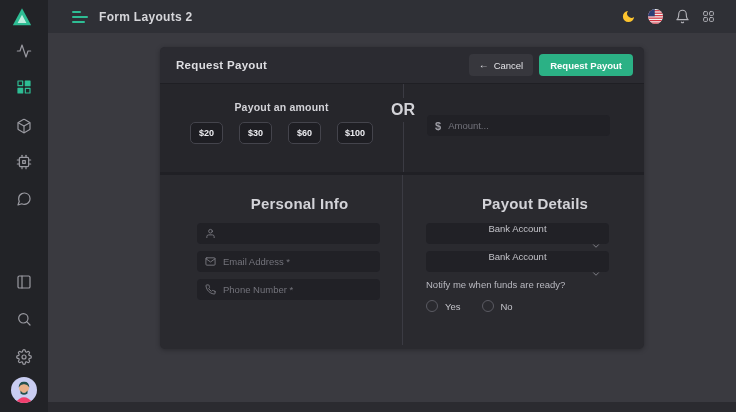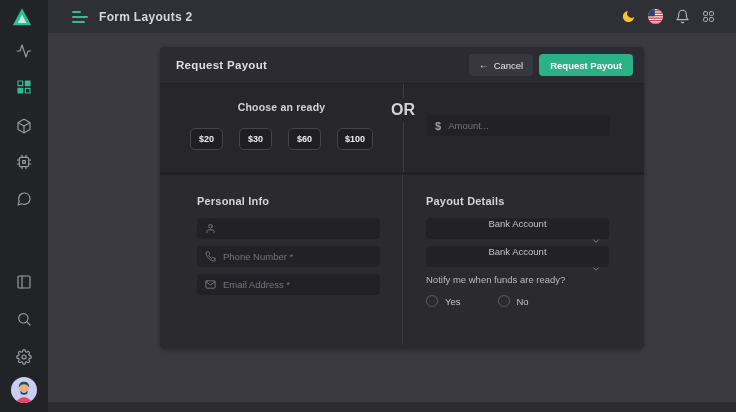--- a/index.html
+++ b/index.html
@@ -44,51 +44,51 @@
          font-size:9.5px; font-family:inherit; border:none; cursor:pointer; }
   .btn-cancel { background:#37373d; color:#e2e2e6; padding:0 10px; gap:5px; }
   .btn-cancel .arrow { font-size:10px; line-height:1; }
   .btn-submit { background:#2bb185; color:#fdfdfe; padding:0 11px; font-weight:700; }
 
   
   .amounts { position:relative; height:91px; background:#26262b; border-bottom:3px solid #202025; }
   .amounts-left  { position:absolute; left:0; top:0; width:243px; height:100%; text-align:center; padding-top:17px; }
   .amounts-right { position:absolute; left:244px; right:0; top:0; height:100%; text-align:center; padding-top:17px; }
   .sec-heading { font-size:10.5px; font-weight:700; color:#d3d3d8; letter-spacing:.2px; }
-  .amount-row { display:flex; justify-content:center; gap:16px; margin-top:15px; }
+  .amount-row { display:flex; justify-content:center; gap:16px; margin-top:9px; }
   .amount-btn { height:22px; min-width:33px; padding:0 7px; background:#1e1e23;
                 border:1px solid #44444c; border-radius:5px; color:#ededf1;
                 font-size:9px; font-weight:700; font-family:inherit; cursor:pointer; }
   .or-line { position:absolute; left:243px; top:0; bottom:0; width:1px; background:#3b3b43; }
   .or-text { position:absolute; left:243px; top:14px; transform:translateX(-50%);
              background:#26262b; padding:3px 4px; font-size:16px; font-weight:700; color:#d3d3d8; }
   .custom-field { margin:14px 0 0 23px; width:183px; height:23px; text-align:left; }
 
   
   .lower { display:flex; height:170px; background:#2a2a2f; }
   .col-left  { width:243px; border-right:1px solid #3b3b43; padding:20px 0 0 37px; }
   .col-right { flex:1; padding:20px 0 0 23px; }
-  .col-heading { font-size:11px; font-weight:700; color:#d3d3d8; letter-spacing:.2px; margin-bottom:11px; }
+  .col-heading { font-size:15px; font-weight:700; color:#d3d3d8; letter-spacing:.2px; margin-bottom:11px;text-align:center; }
 
   .field { width:183px; height:21px; background:#212126; border-radius:4px;
            display:flex; align-items:center; padding:0 8px; gap:7px; margin-bottom:7px; }
   .field .f-ic { width:11px; height:11px; color:#83838b; flex:none; }
   .field .f-ic svg { width:11px; height:11px; display:block; }
   .field input { flex:1; min-width:0; background:transparent; border:none; outline:none;
                  color:#c8c8ce; font-size:9.5px; font-family:inherit; }
   .field input::placeholder { color:#73737b; }
   .dollar { font-size:11px; font-weight:700; color:#9c9ca4; }
 
   .select { cursor:pointer;flex-direction:column; }
   .select .sel-val { font-size:9.5px; color:#c3c3c9; }
   .select .chev { margin-left:auto; width:10px; height:10px; color:#9b9ba3; }
   .select .chev svg { width:10px; height:10px; display:block; }
 
   .notify-q { font-size:9.5px; color:#b9b9c0; margin:7px 0 10px; }
-  .radio-row { display:flex; align-items:center; gap:37px; }
+  .radio-row { display:flex; align-items:center; gap:21px; }
   .radio-opt { display:flex; align-items:center; gap:7px; cursor:pointer; }
   .radio-circle { width:12px; height:12px; border-radius:50%; border:1.5px solid #5a5a62; background:transparent; }
   .radio-label { font-size:9.5px; color:#c3c3c9; }
 
   svg { fill:none; stroke:currentColor; stroke-width:1.8; stroke-linecap:round; stroke-linejoin:round; }
   svg.filled { fill:currentColor; stroke:none; }
 </style>
 </head>
 <body>
 
@@ -221,21 +221,21 @@
           <span class="arrow">←</span>
           <span>Cancel</span>
         </button>
         <button class="btn btn-submit">Request Payout</button>
       </div>
     </div>
 
     <div class="amounts">
       <div class="or-line"></div>
       <div class="amounts-left">
-        <div class="sec-heading">Choose an ready</div>
+        <div class="sec-heading">Payout an amount</div>
         <div class="amount-row">
           <button class="amount-btn">$20</button>
           <button class="amount-btn">$30</button>
           <button class="amount-btn">$60</button>
           <button class="amount-btn">$100</button>
         </div>
       </div>
       <div class="or-text">OR</div>
       <div class="amounts-right">
         <div class="field custom-field">
@@ -255,34 +255,34 @@
                 <path d="M20 21v-2a4 4 0 0 0-4-4H8a4 4 0 0 0-4 4v2"></path>
                 <circle cx="12" cy="7" r="4"></circle>
               </svg>
           </span>
         </div>
 
 
         <div class="field">
           <span class="f-ic">
             <svg viewBox="0 0 24 24" stroke-width="2">
-                <path d="M22 16.92v3a2 2 0 0 1-2.18 2 19.79 19.79 0 0 1-8.63-3.07 19.5 19.5 0 0 1-6-6 19.79 19.79 0 0 1-3.07-8.67A2 2 0 0 1 4.11 2h3a2 2 0 0 1 2 1.72 12.84 12.84 0 0 0 .7 2.81 2 2 0 0 1-.45 2.11L8.09 9.91a16 16 0 0 0 6 6l1.27-1.27a2 2 0 0 1 2.11-.45 12.84 12.84 0 0 0 2.81.7A2 2 0 0 1 22 16.92z"></path>
-              </svg>
-          </span>
-          <input type="text" placeholder="Phone Number *" style="">
+                <rect x="2" y="4" width="20" height="16" rx="2"></rect>
+                <polyline points="22,6 12,13 2,6"></polyline>
+              </svg>
+          </span>
+          <input type="text" placeholder="Email Address *" style="">
         </div>
 
         <div class="field">
           <span class="f-ic">
             <svg viewBox="0 0 24 24" stroke-width="2">
-                <rect x="2" y="4" width="20" height="16" rx="2"></rect>
-                <polyline points="22,6 12,13 2,6"></polyline>
-              </svg>
-          </span>
-          <input type="text" placeholder="Email Address *" style="">
+                <path d="M22 16.92v3a2 2 0 0 1-2.18 2 19.79 19.79 0 0 1-8.63-3.07 19.5 19.5 0 0 1-6-6 19.79 19.79 0 0 1-3.07-8.67A2 2 0 0 1 4.11 2h3a2 2 0 0 1 2 1.72 12.84 12.84 0 0 0 .7 2.81 2 2 0 0 1-.45 2.11L8.09 9.91a16 16 0 0 0 6 6l1.27-1.27a2 2 0 0 1 2.11-.45 12.84 12.84 0 0 0 2.81.7A2 2 0 0 1 22 16.92z"></path>
+              </svg>
+          </span>
+          <input type="text" placeholder="Phone Number *" style="">
         </div>
       </div>
 
       <div class="col-right">
         <div class="col-heading">Payout Details</div>
 
         <div class="field select">
           <span class="sel-val">Bank Account</span>
           <span class="chev">
             <svg viewBox="0 0 24 24" stroke-width="3">

